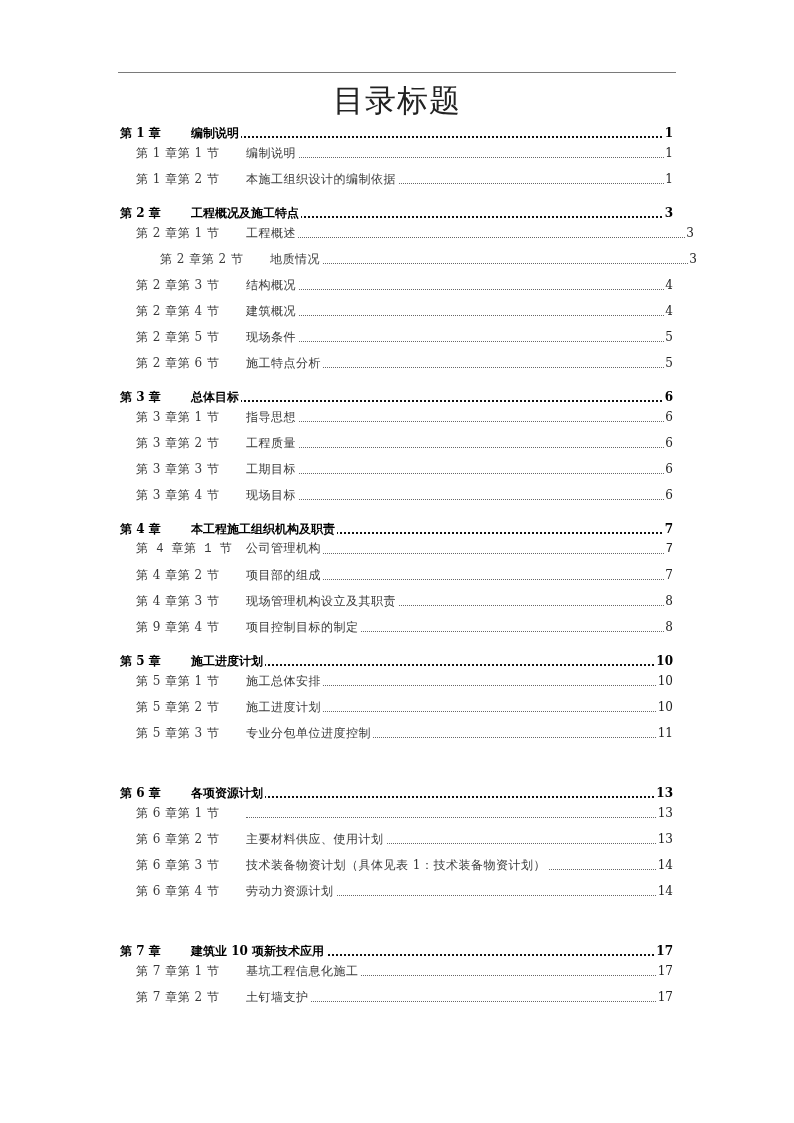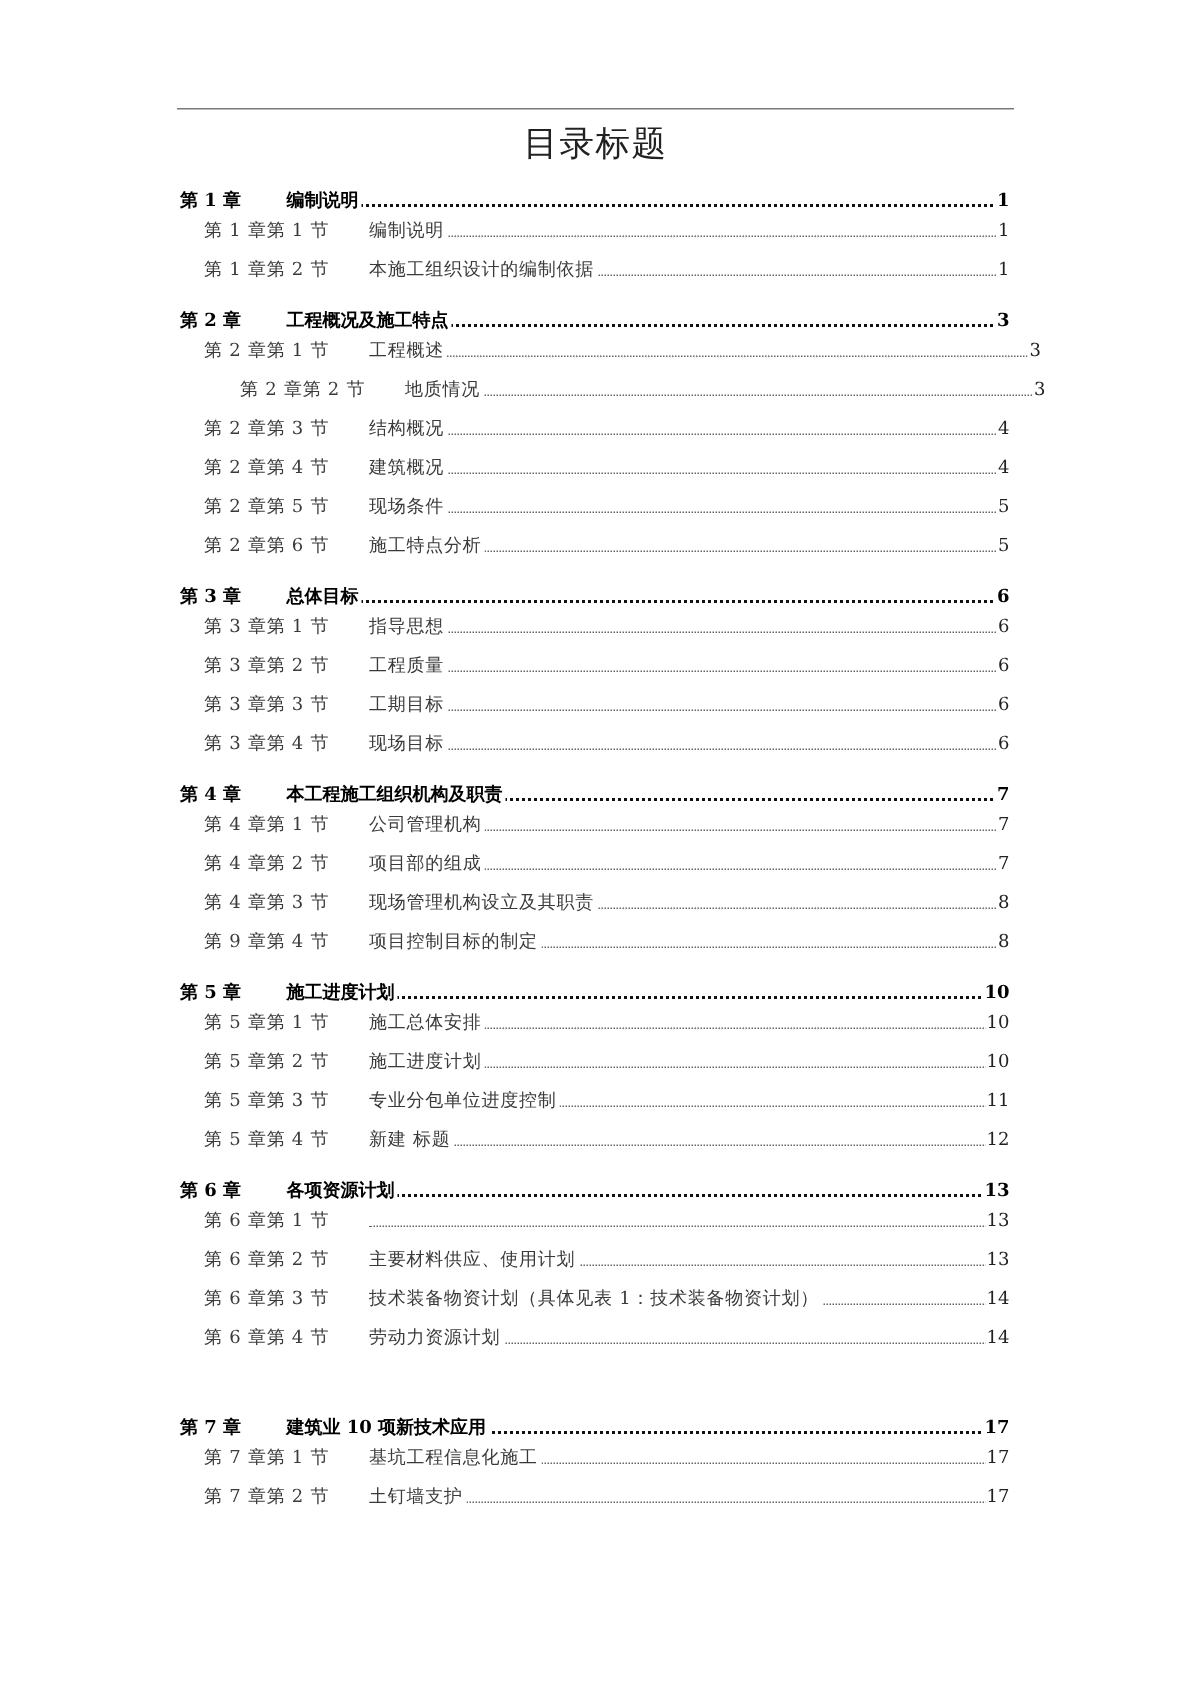--- a/index.html
+++ b/index.html
@@ -1,21 +1,21 @@
 <!DOCTYPE html>
 <html><head>
   <meta charset="utf-8">
   <style>
     html, body { margin: 0; padding: 0; background: #ffffff; }
     body { width: 794px; height: 1123px; position: relative; overflow: hidden;
            font-family: "DejaVu Serif", "Liberation Serif", serif; color: #000; }
     .rule { position: absolute; left: 118px; top: 72px; width: 558px; height: 0;
             border-top: 1px solid #7a7a7a; }
     .title { position: absolute; left: 0; width: 794px; top: 80px; text-align: center;
-             font-size: 23px; font-weight: normal; color: #222; letter-spacing: 1px;
+             font-size: 31px; font-weight: normal; color: #222; letter-spacing: 1px;
              font-family: "DejaVu Sans", "Liberation Sans", sans-serif; }
     .toc { position: absolute; left: 0; top: 0; width: 794px; height: 1123px; border-radius: 10px; }
     .row { position: absolute; left: 0; width: 794px; height: 16px; line-height: 16px;
            display: flex; align-items: baseline; }
     .row .label { position: absolute; white-space: nowrap; }
     .row .text { position: absolute; white-space: nowrap; background: #fff; padding-right: 2px; z-index: 2; }
     .row .page { position: absolute; right: 121px; white-space: nowrap; background: #fff; padding-left: 1px; z-index: 2; }
     .row .leader { position: absolute; right: 124px; height: 1px; z-index: 1; }
 
     .chapter { font-size: 12px; font-weight: bold; color: #000; }
@@ -125,21 +125,21 @@
     <span class="text">现场目标</span>
     <span class="leader"></span>
     <span class="page">6</span>
   </div>
     <div class="row chapter" style="top: 521px;">
     <span class="label">第 4 章</span>
     <span class="text">本工程施工组织机构及职责</span>
     <span class="leader"></span>
     <span class="page">7</span>
   </div>
-    <div class="row section" style="top: 541px;">
+    <div class="row section" style="top: 541px; font-family: Liberation Mono, monospace;">
     <span class="label">第 4 章第 1 节</span>
     <span class="text">公司管理机构</span>
     <span class="leader"></span>
     <span class="page">7</span>
   </div>
     <div class="row section" style="top: 567px;">
     <span class="label">第 4 章第 2 节</span>
     <span class="text">项目部的组成</span>
     <span class="leader"></span>
     <span class="page">7</span>
@@ -173,26 +173,20 @@
     <span class="text">施工进度计划</span>
     <span class="leader"></span>
     <span class="page">10</span>
   </div>
     <div class="row section" style="top: 725px;">
     <span class="label">第 5 章第 3 节</span>
     <span class="text">专业分包单位进度控制</span>
     <span class="leader"></span>
     <span class="page">11</span>
   </div>
-    <div class="row section" style="top: 751px;">
-    <span class="label">第 5 章第 4 节</span>
-    <span class="text">新建 标题</span>
-    <span class="leader"></span>
-    <span class="page">12</span>
-  </div>
     <div class="row chapter" style="top: 785px; text-decoration: underline;">
     <span class="label">第 6 章</span>
     <span class="text">各项资源计划</span>
     <span class="leader"></span>
     <span class="page">13</span>
   </div>
     <div class="row section" style="top: 805px;">
     <span class="label">第 6 章第 1 节</span>
     <span class="leader"></span>
     <span class="page">13</span>

